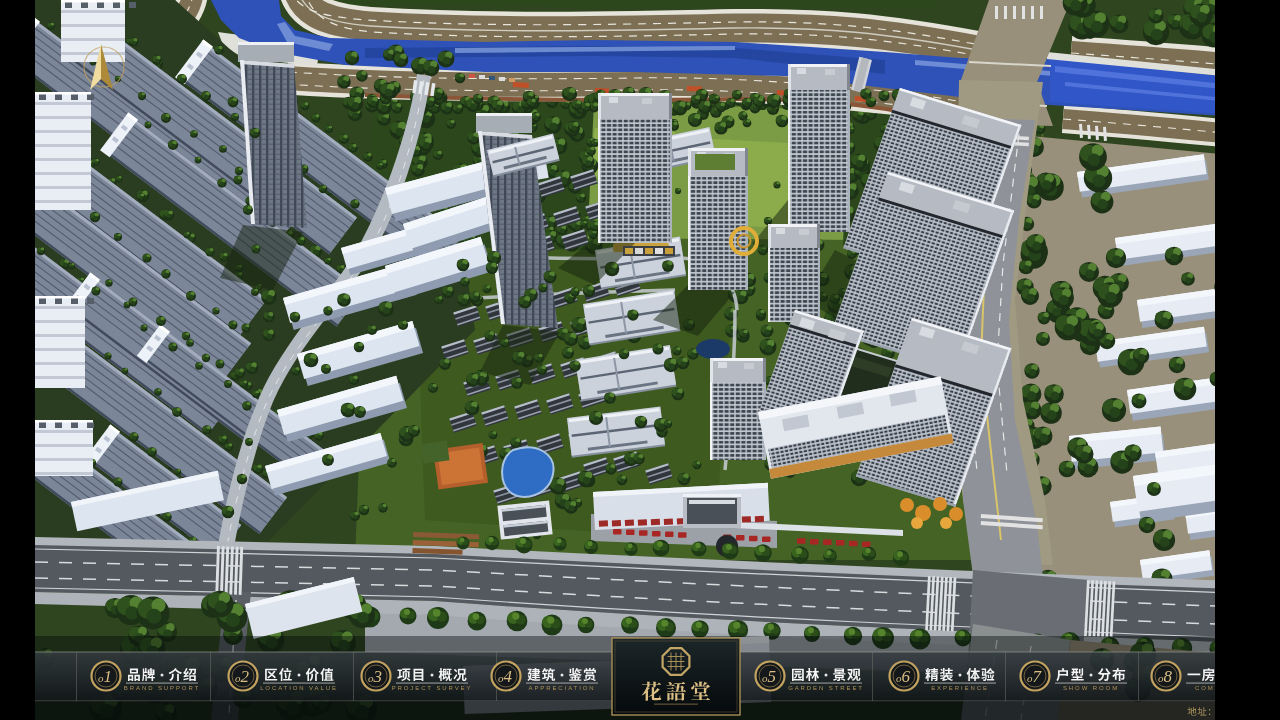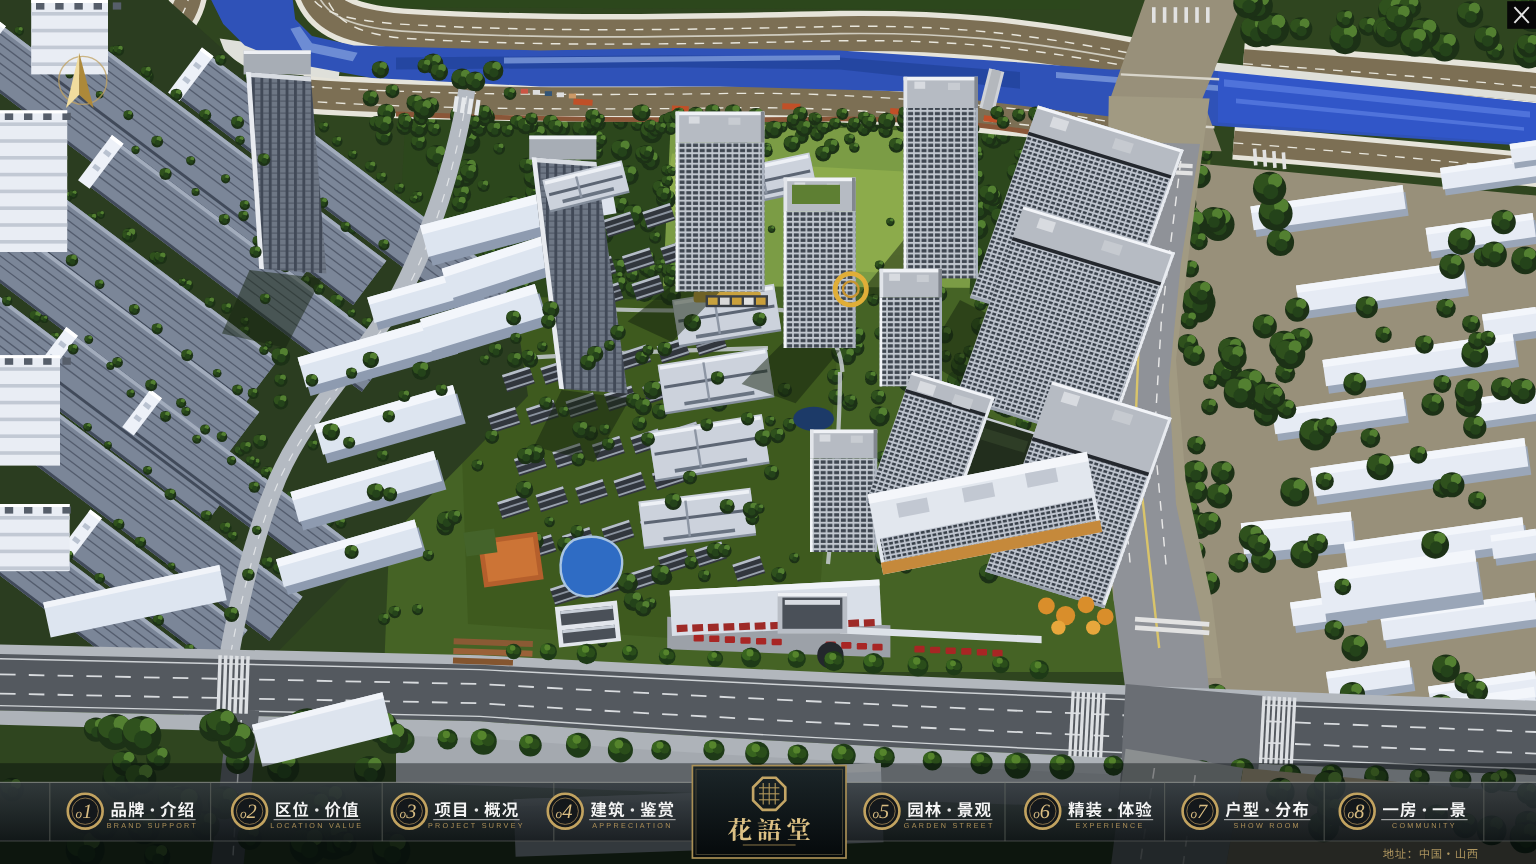--- a/index.html
+++ b/index.html
@@ -1,14 +1,14 @@
 <!DOCTYPE html>
 <html><head><meta charset="utf-8">
 <style>html,body{margin:0;padding:0;background:#000;}
-#stage{width:1280px;height:720px;overflow:hidden;position:relative;font-family:"Liberation Sans", sans-serif;}</style></head>
+#stage{width:1180px;height:720px;overflow:hidden;position:relative;font-family:"Liberation Sans", sans-serif;margin-left:35px;}</style></head>
 <body>
 <div id="stage">
 <svg width="1280" height="720" viewBox="0 0 1280 720">
 
 <defs>
 <pattern id="winT" width="7" height="5" patternUnits="userSpaceOnUse">
  <rect width="7" height="5" fill="#6e7785"></rect>
  <rect x="0" y="0" width="2.4" height="5" fill="#414957"></rect>
  <rect x="2.4" y="3.6" width="4.6" height="1.4" fill="#5a6270"></rect>
 </pattern>

